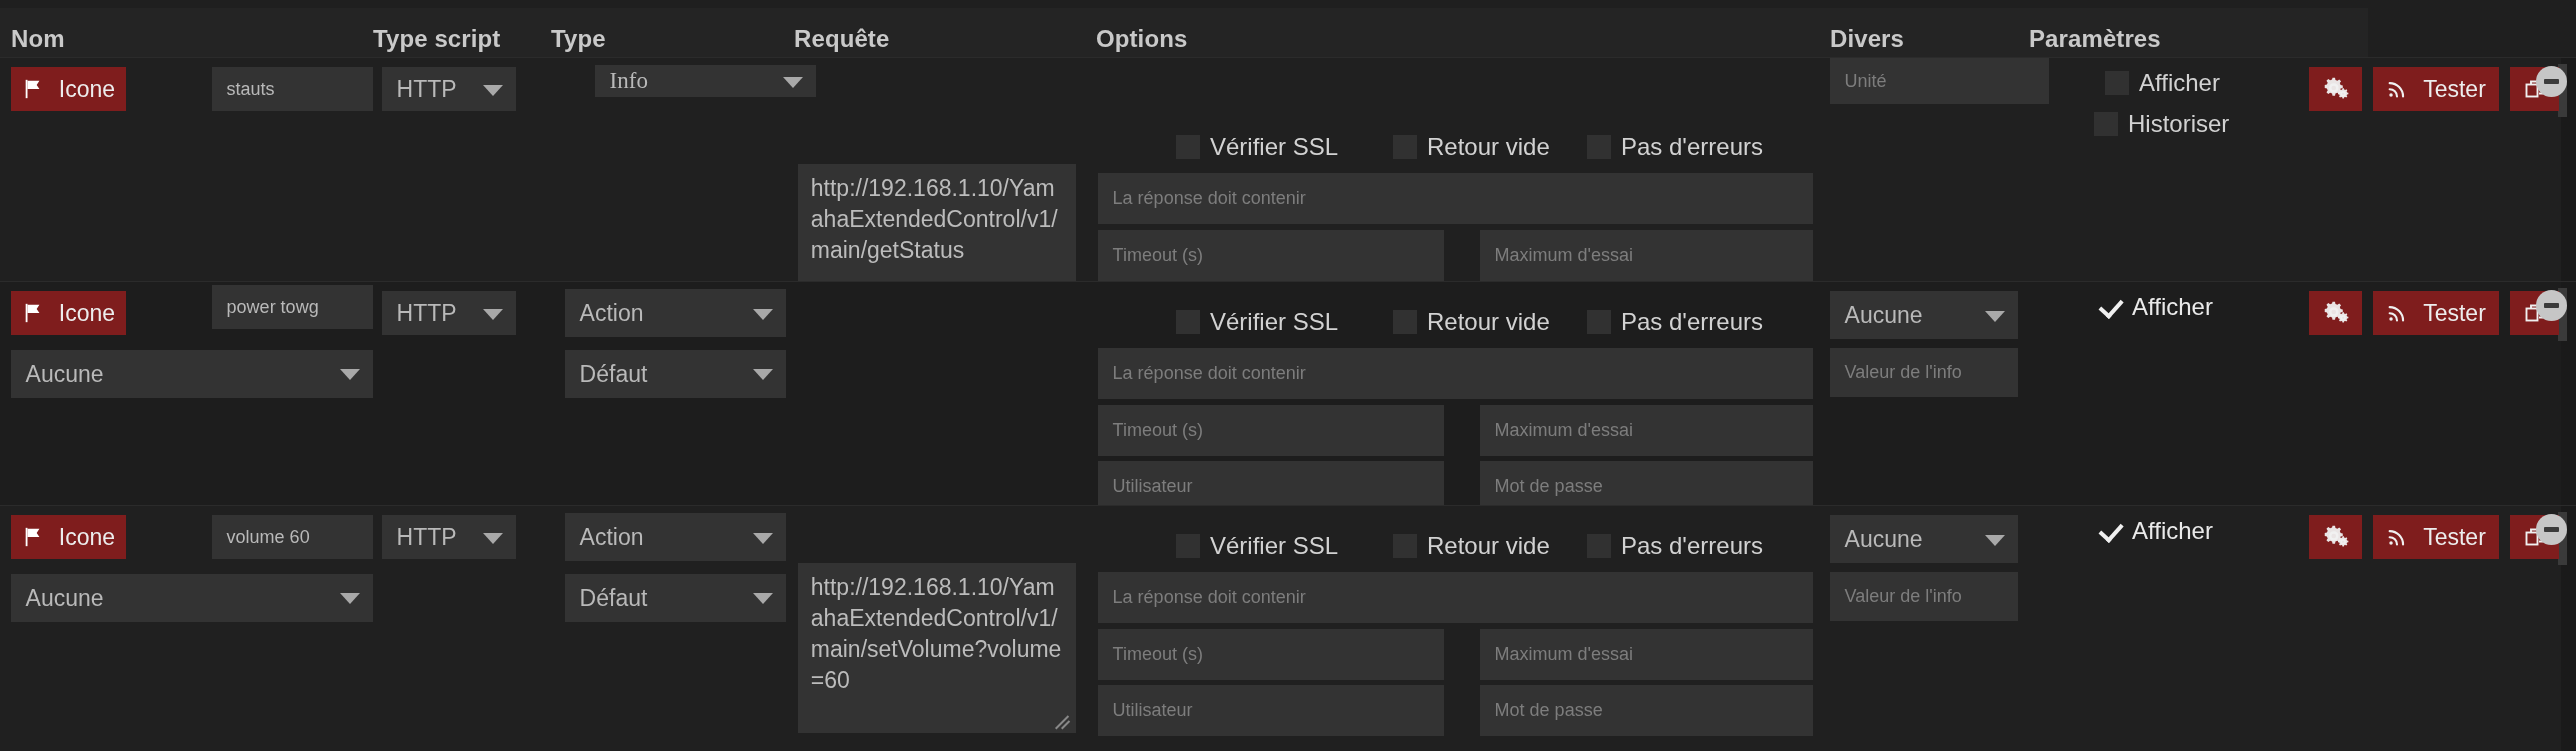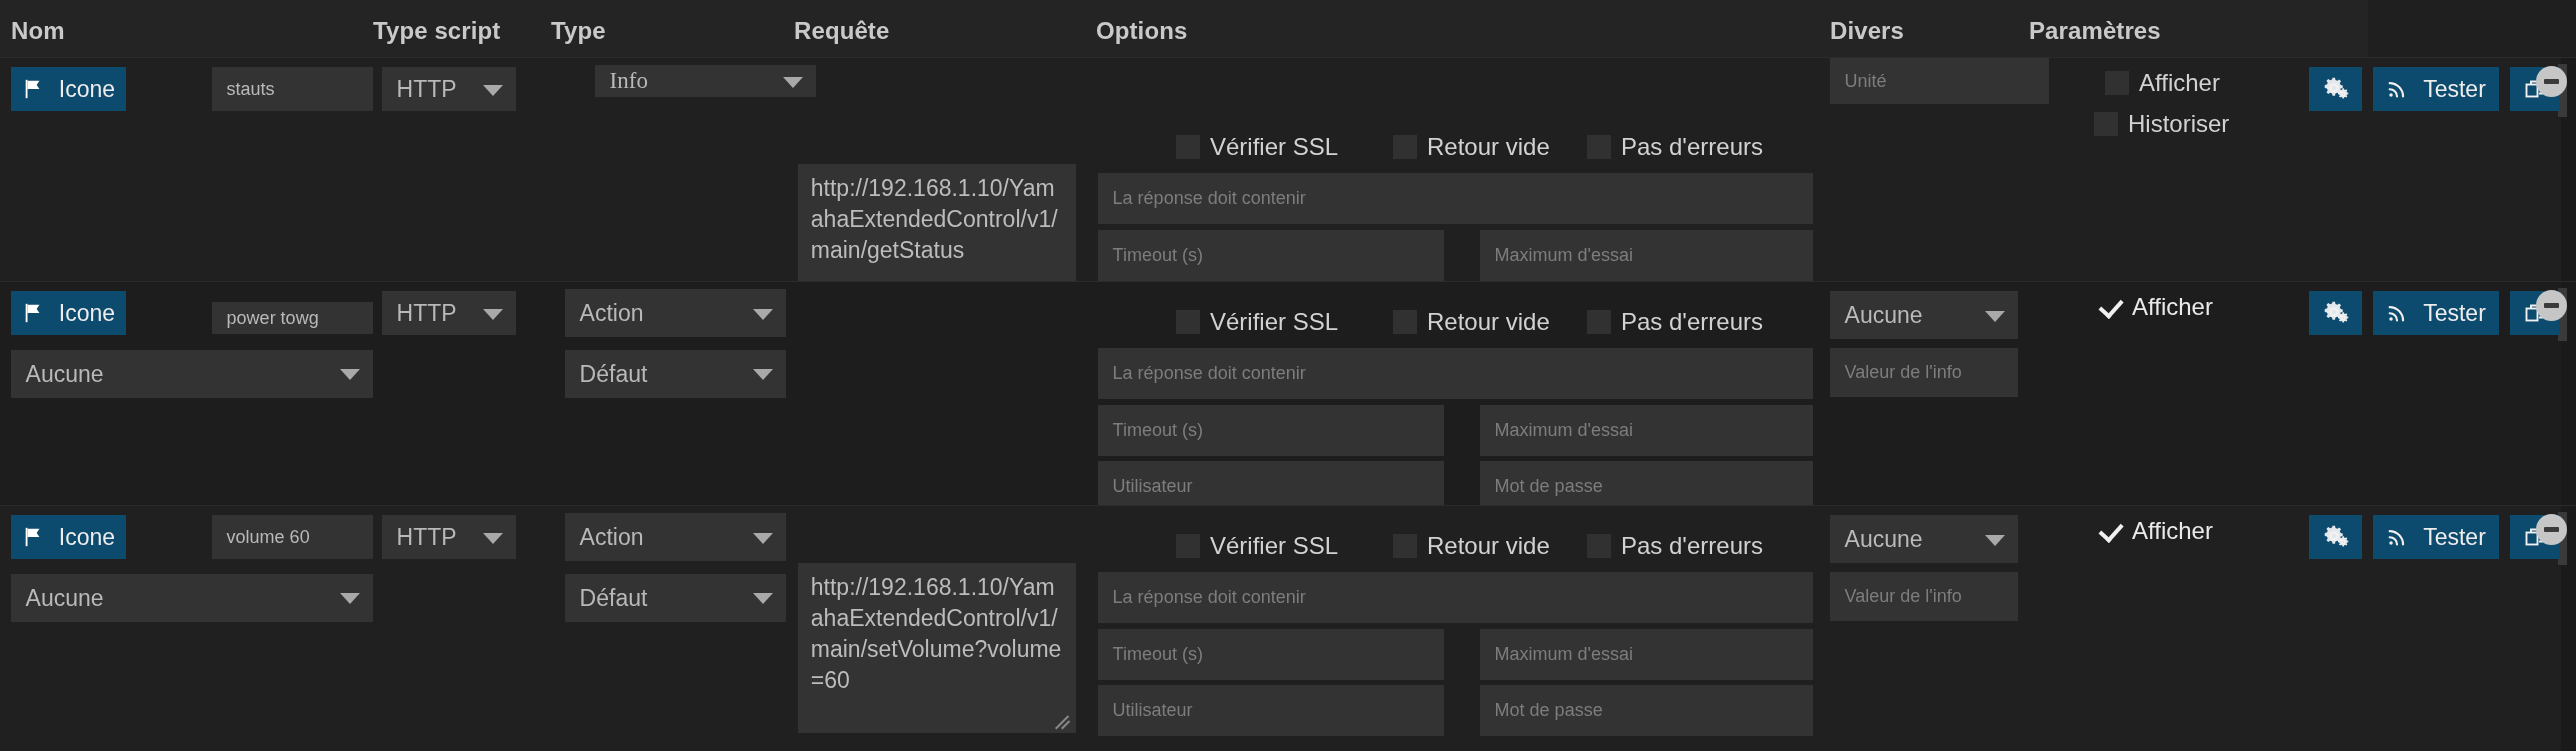--- a/index.html
+++ b/index.html
@@ -17,21 +17,21 @@
 
   .grid {
     position: relative;
     width: 2576px;
     height: 752px;
     background: #1f1f1f;
   }
 
   
   .head {
-    position: absolute; left: 0; top: 0;
+    position: absolute; left: 0; top: 8px;
     width: 2368px; height: 57px;
     background: #242424;
   }
   .head .hcell {
     position: absolute;
     top: 16.5px;
     font-size: 24px;
     font-weight: bold;
     color: #c9c9c9;
     white-space: nowrap;
@@ -70,21 +70,21 @@
     padding: 0 14.6px;
     display: flex;
     align-items: center;
     white-space: nowrap;
     overflow: hidden;
   }
   .fld.ph { color: #7d7d7d; }
 
   .btn {
     position: absolute;
-    background: #0c4a6e;
+    background: #7f1d1d;
     color: #ededed;
     display: flex;
     align-items: center;
     justify-content: center;
     gap: 15px;
     font-size: 23px;
     white-space: nowrap;
     cursor: pointer;
   }
 
@@ -305,21 +305,21 @@
     <div class="btn" style="left:11px; top:9.1px; width:115px; height:44px;">
       <span class="ico">
         <svg width="22" height="22" viewBox="0 0 24 24" fill="#ffffff">
           <path d="M4 2h2v20H4z"></path>
           <path d="M6 3h13l-3 4.5L19 12H6z"></path>
         </svg>
       </span>
       <span>Icone</span>
     </div>
 
-    <div class="fld" style="left:212px; top:20px; width:161px; height:32px;">power towg</div>
+    <div class="fld" style="left:212px; top:3px; width:161px; height:44px;">power towg</div>
 
     <div class="sel" style="left:382px; top:9.1px; width:134px; height:44px;">
       <span>HTTP</span>
       <span class="caret"></span>
     </div>
 
     <div class="sel" style="left:565px; top:7.3px; width:221px; height:48px;">
       <span>Action</span>
       <span class="caret"></span>
     </div>

